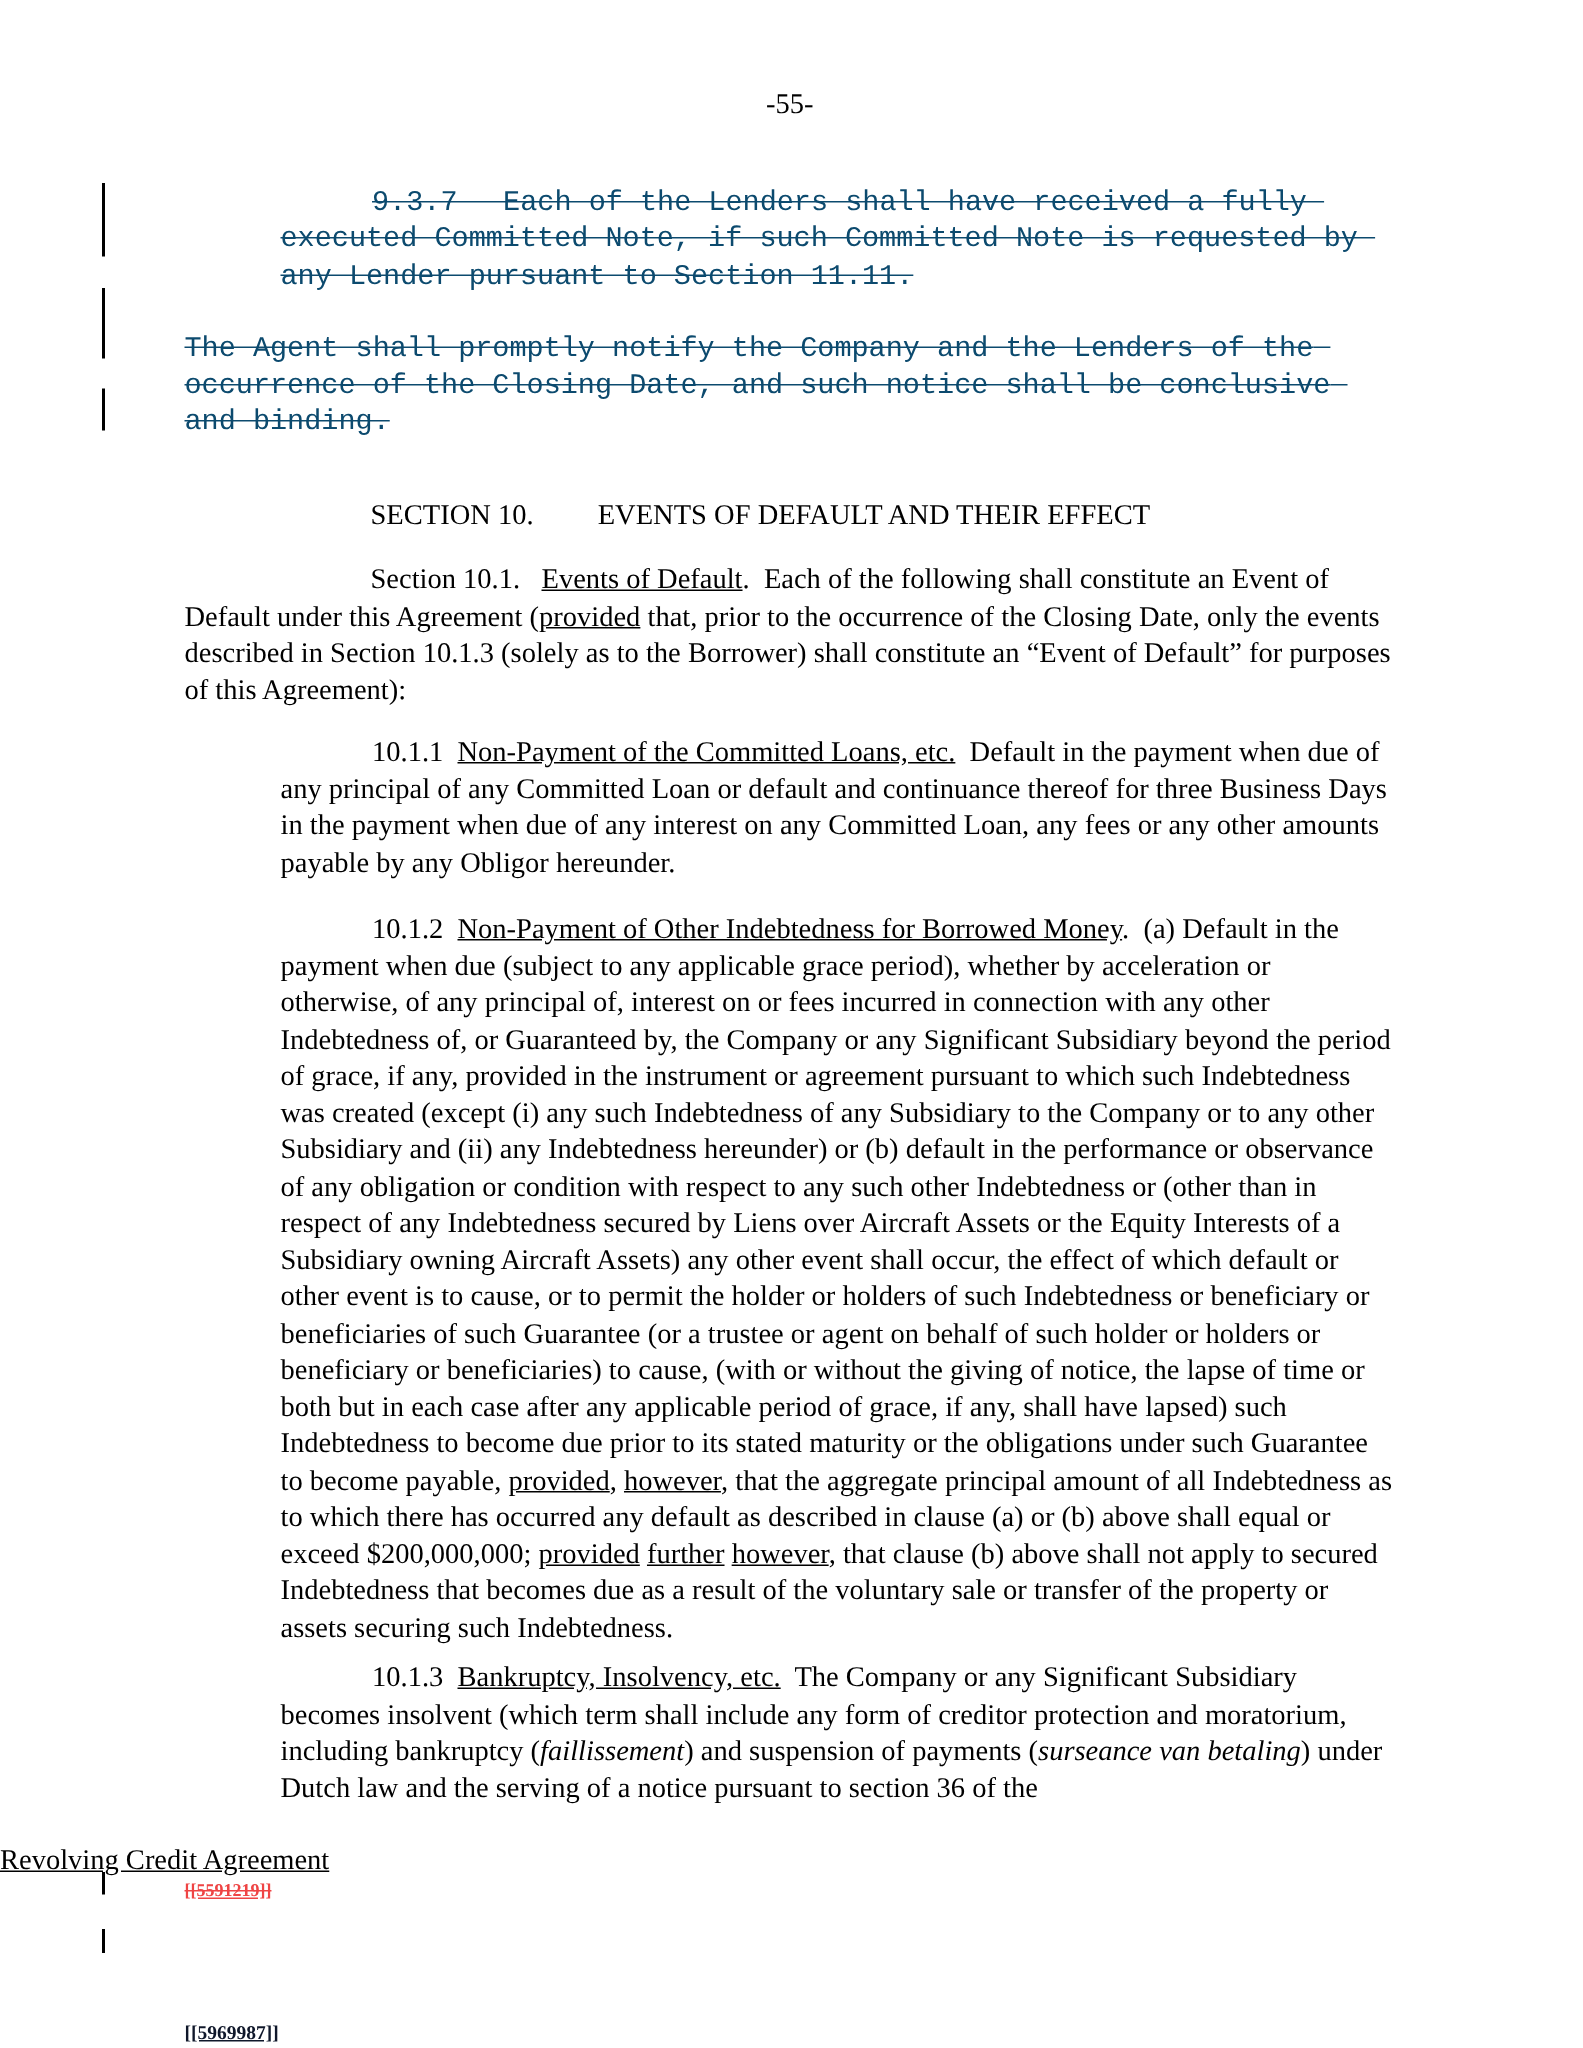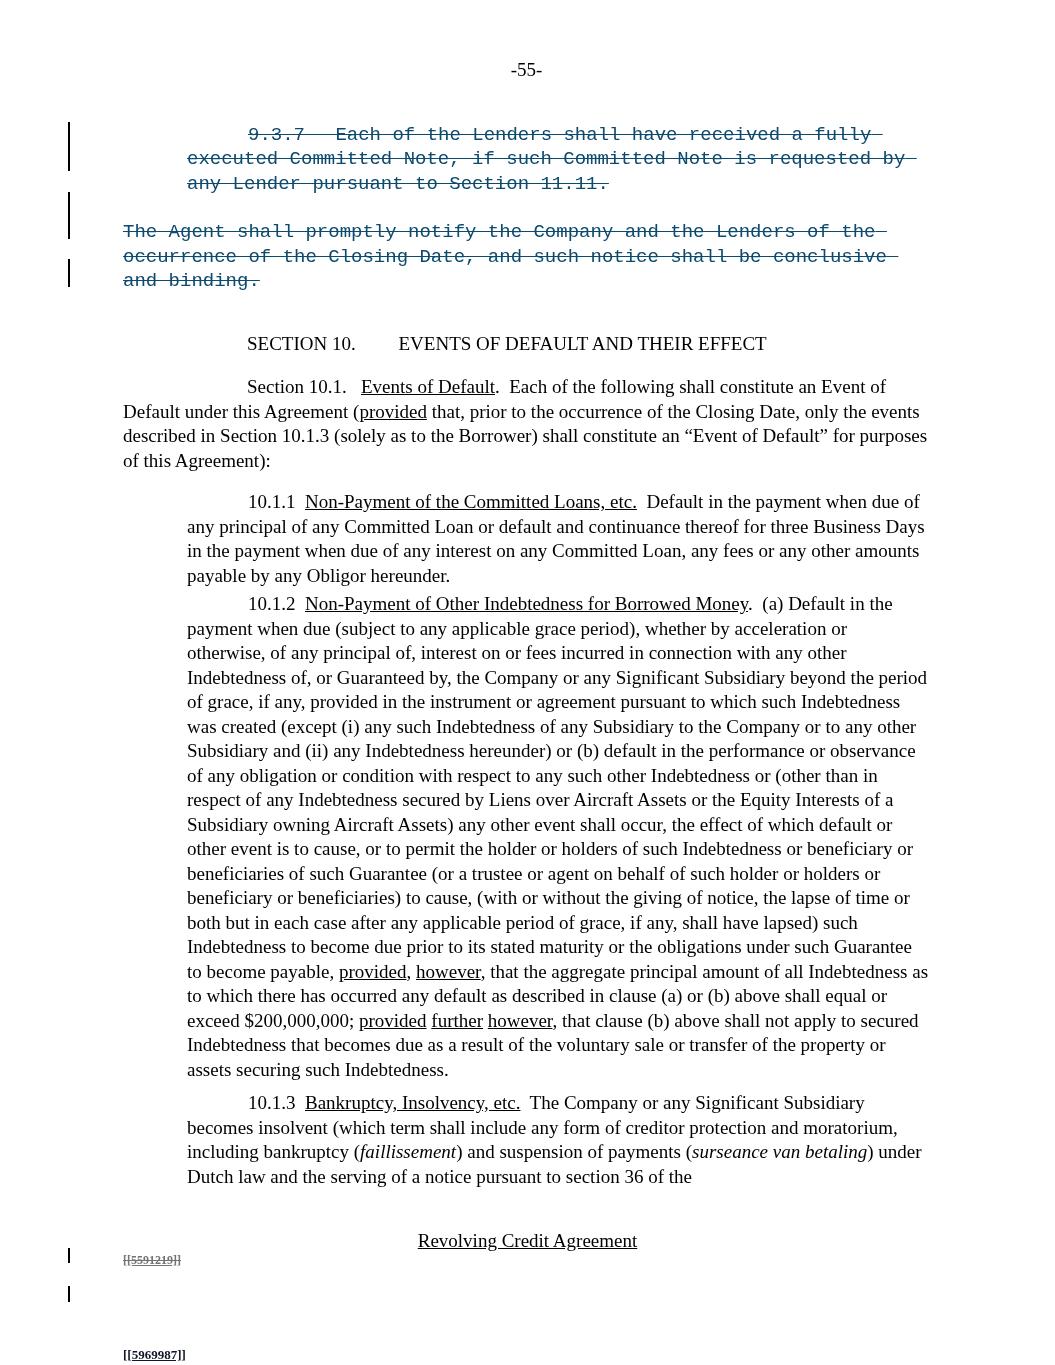--- a/index.html
+++ b/index.html
@@ -29,52 +29,52 @@
   .indent1 { text-indent: 124px; }
   .sub { margin-left: 64px; text-indent: 61px; }
   .heading-ins { color: #0000ee; font-weight: bold; }
 
   [data-name="deleted-clause-9-3-7"]     { margin-top: 40px; }
   [data-name="deleted-agent-notice-paragraph"] { margin-top: 24px; }
   [data-name="section-9-3-heading"]      { margin-top: 18px; }
   [data-name="section-10-heading"]       { margin-top: 38px; }
   [data-name="section-10-1-paragraph"]   { margin-top: 19px; }
   [data-name="clause-10-1-1-paragraph"]  { margin-top: 17px; }
-  [data-name="clause-10-1-2-paragraph"]  { margin-top: 4px; font-family: Liberation Serif, serif; }
+  [data-name="clause-10-1-2-paragraph"]  { margin-top: 20px; font-family: Liberation Serif, serif; }
   [data-name="clause-10-1-3-paragraph"]  { margin-top: 9px; }
 
   .changebar {
     position: absolute;
     left: 68px;
     width: 2px;
     background: #000000;
   }
   .cb1 { top: 122px;  height: 49px; }
   .cb2 { top: 192px;  height: 47px; }
   .cb3 { top: 259px;  height: 28px; }
   .cb4 { top: 1248px; height: 15px; }
   .cb5 { top: 1286px; height: 16px; }
 
   .footer-title {
     position: absolute;
     top: 1229px;
     left: 0;
     width: 1055px;
-    text-align: center;
+    text-align: left;
   }
   .docid {
     position: absolute;
     left: 123px;
     font-weight: bold;
     white-space: nowrap;
   }
   .docid-old {
     top: 1248px;
     font-size: 12px;
-    color: #737373;
+    color: #ef4444;
     text-decoration: underline line-through;
   }
   .docid-new {
     top: 1343px;
     font-size: 13px;
     color: #0f172a;
     text-decoration: underline;
   }
 </style>
 </head>

